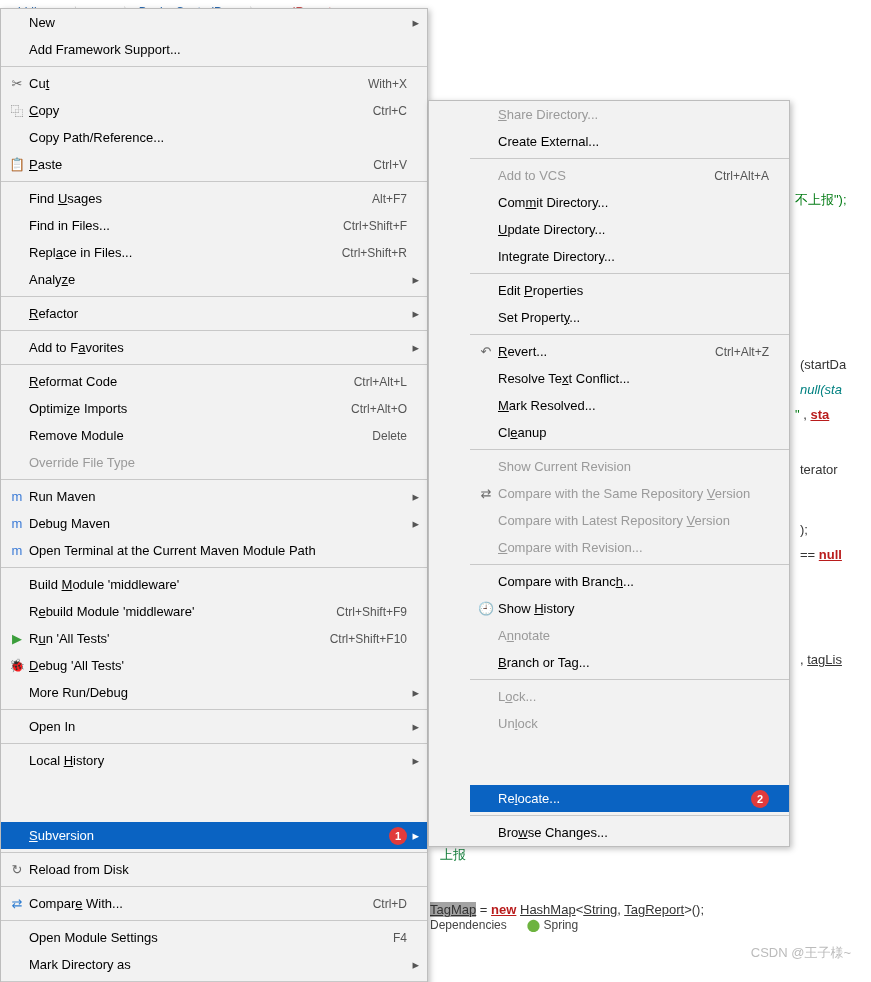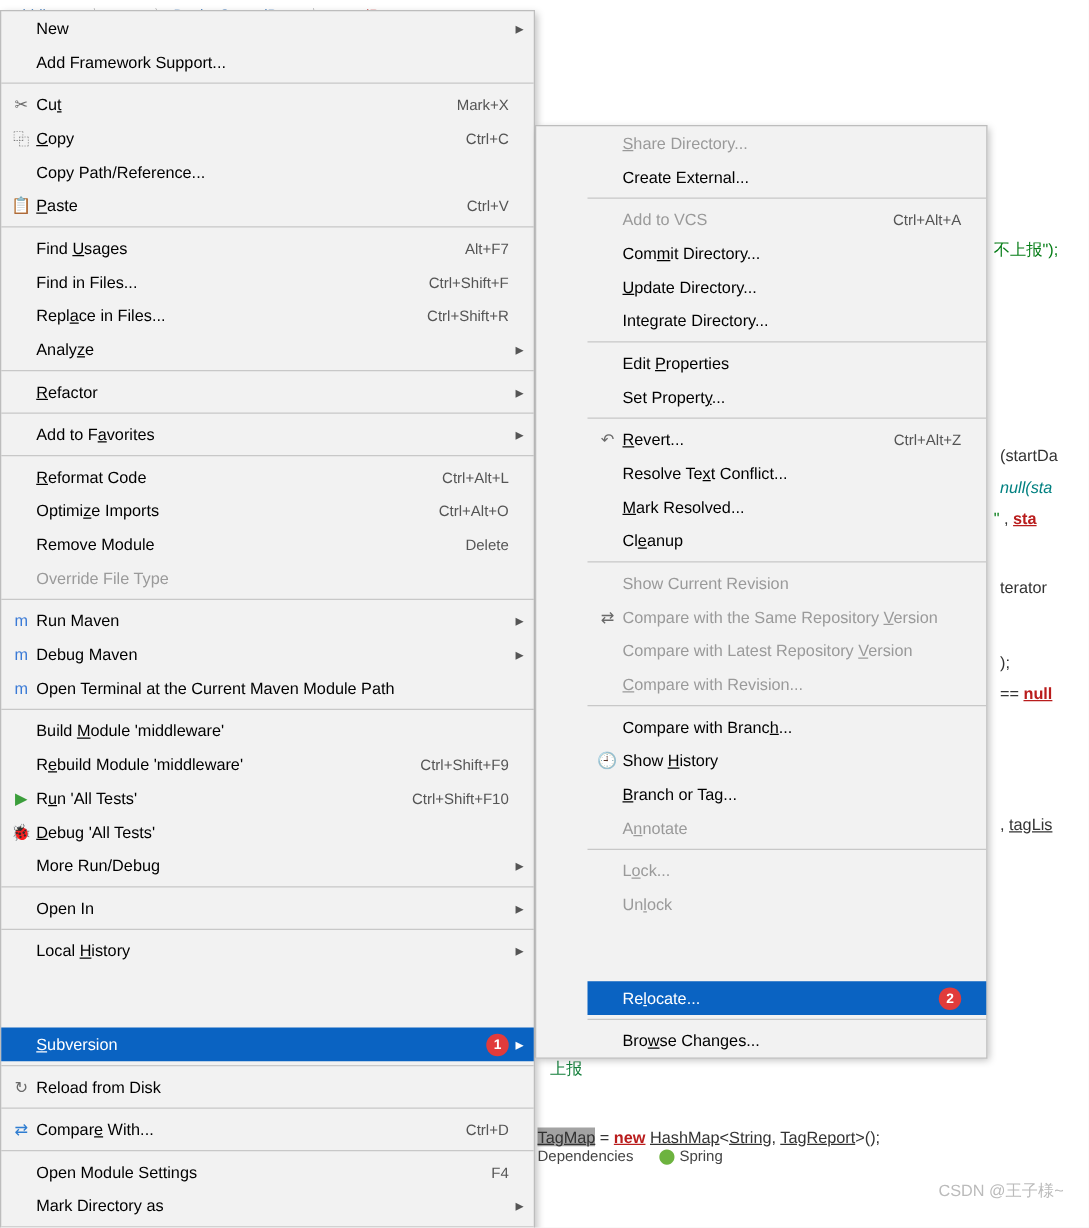--- a/index.html
+++ b/index.html
@@ -74,21 +74,21 @@
     </div>
     <div class="mi">
       <span class="icon"></span>
       <span class="lbl">Add Framework Support...</span>
       <span class="arrow"></span>
     </div>
     <div class="sep-line"></div>
     <div class="mi">
       <span class="icon">✂</span>
       <span class="lbl">Cu<u>t</u></span>
-      <span class="sc">Mark+X</span>
+      <span class="sc">With+X</span>
       <span class="arrow"></span>
     </div>
     <div class="mi">
       <span class="icon">⿻</span>
       <span class="lbl"><u>C</u>opy</span>
       <span class="sc">Ctrl+C</span>
       <span class="arrow"></span>
     </div>
     <div class="mi">
       <span class="icon"></span>
@@ -353,28 +353,28 @@
     <div class="mi">
       <span class="icon"></span>
       <span class="lbl">Compare with Branc<u>h</u>...</span>
       <span class="arrow"></span>
     </div>
     <div class="mi">
       <span class="icon">🕘</span>
       <span class="lbl">Show <u>H</u>istory</span>
       <span class="arrow"></span>
     </div>
+    <div class="mi disabled">
+      <span class="icon"></span>
+      <span class="lbl">A<u>n</u>notate</span>
+      <span class="arrow"></span>
+    </div>
     <div class="mi">
       <span class="icon"></span>
       <span class="lbl"><u>B</u>ranch or Tag...</span>
-      <span class="arrow"></span>
-    </div>
-    <div class="mi disabled">
-      <span class="icon"></span>
-      <span class="lbl">A<u>n</u>notate</span>
       <span class="arrow"></span>
     </div>
     <div class="sep-line"></div>
     <div class="mi disabled">
       <span class="icon"></span>
       <span class="lbl">L<u>o</u>ck...</span>
       <span class="arrow"></span>
     </div>
     <div class="mi disabled">
       <span class="icon"></span>

